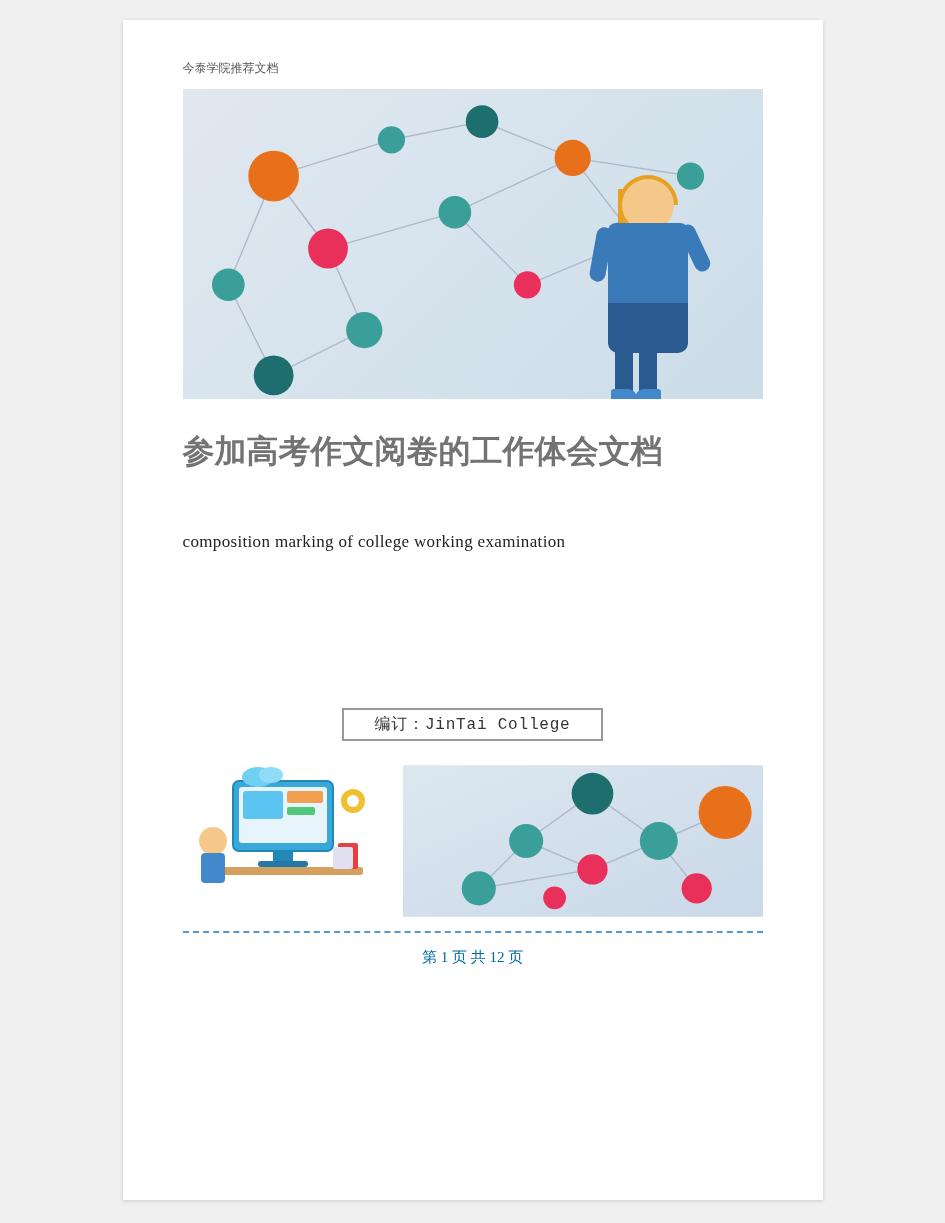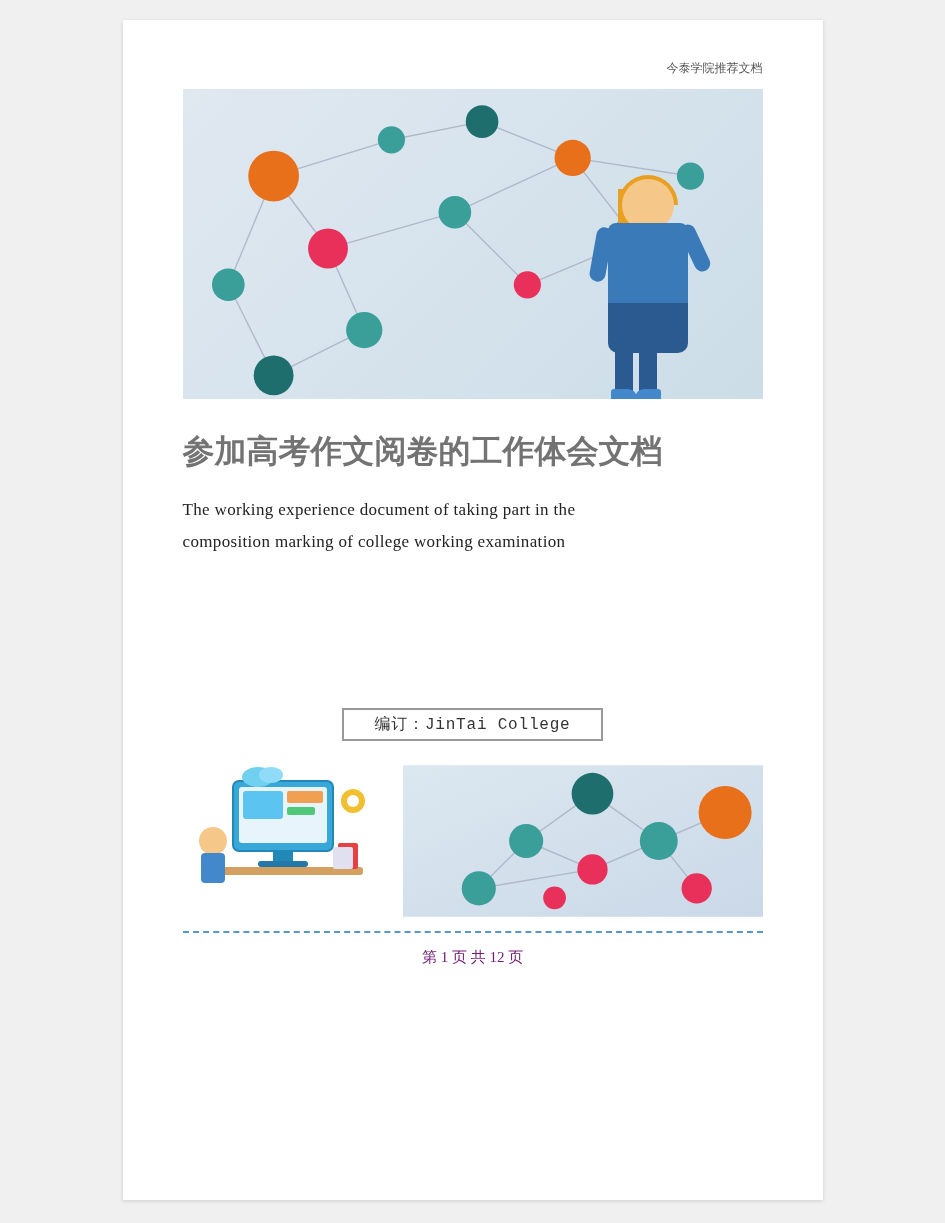--- a/index.html
+++ b/index.html
@@ -26,21 +26,20 @@
       padding: 40px 60px 40px 60px;
       position: relative;
       box-shadow: 0 1px 4px rgba(0,0,0,0.15);
     }
 
     .watermark-label {
       font-size: 12px;
       color: #555;
       margin-bottom: 12px;
       font-family: "SimSun", serif;
-      text-align: right;
     }
 
     .hero-image-container {
       width: 100%;
       height: 310px;
       background: #e8e8e8;
       position: relative;
       overflow: hidden;
       margin-bottom: 30px;
     }
@@ -242,21 +241,21 @@
 
     .dashed-line {
       border-top: 2px dashed #5599cc;
       width: 100%;
       margin-top: 5px;
     }
 
     .page-footer {
       text-align: center;
       font-size: 15px;
-      color: #701a75;
+      color: #0369a1;
       margin-top: 15px;
       font-family: "SimSun", serif;
     }
   </style>
 </head>
 <body>
 
 <div class="page">
 
   <div class="watermark-label">今泰学院推荐文档</div>
@@ -308,21 +307,21 @@
       <div class="char-leg-left"></div>
       <div class="char-leg-right"></div>
       <div class="char-shoe-left"></div>
       <div class="char-shoe-right"></div>
     </div>
   </div>
 
   <h1 class="main-title">参加高考作文阅卷的工作体会文档</h1>
 
   <div class="subtitle">
-    <span>The  working  experience  document  of  taking  part  in  the</span><br>
+    <br>
     <span>composition  marking  of  college  working  examination</span>
   </div>
 
   <div class="spacer"></div>
 
   <div class="editor-box-wrapper">
     <div class="editor-box">编订：JinTai  College</div>
   </div>
 
   <div class="bottom-images">

